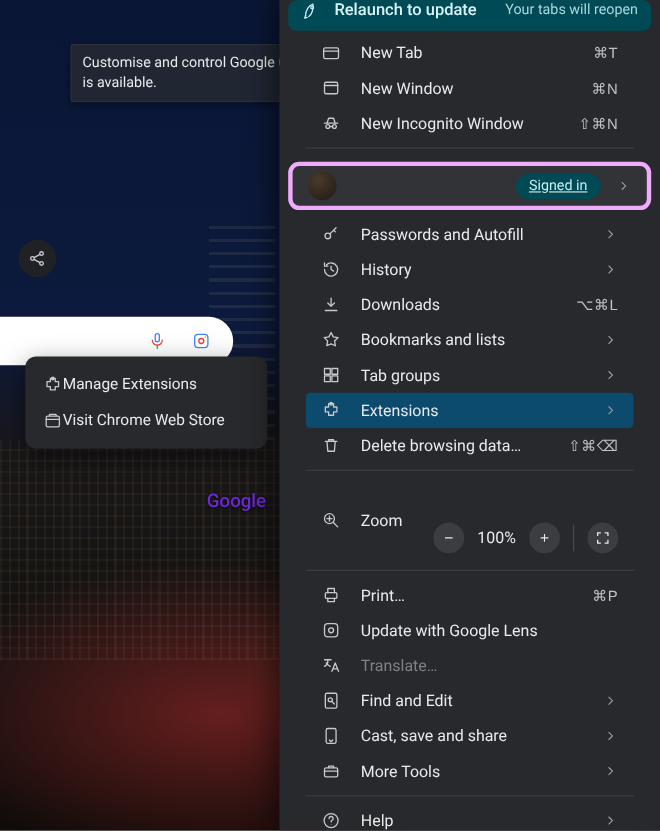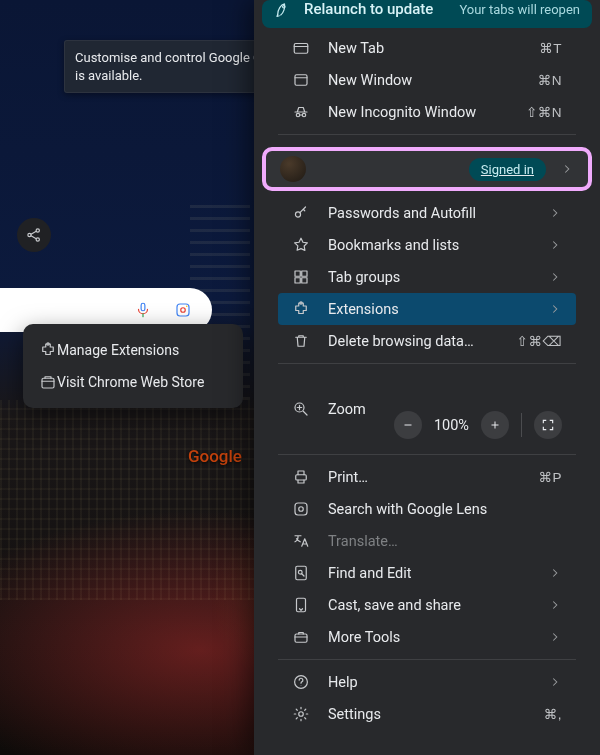--- a/index.html
+++ b/index.html
@@ -18,21 +18,21 @@
     background:
       repeating-linear-gradient(90deg, rgba(255,230,150,0.06) 0 2px, transparent 2px 8px),
       repeating-linear-gradient(0deg, rgba(255,230,150,0.05) 0 2px, transparent 2px 10px);
     opacity: 0.8;
   }
   .towers {
     position: absolute; right: 350px; top: 200px; width: 60px; height: 200px;
     background: repeating-linear-gradient(0deg, rgba(255,240,180,0.08) 0 3px, transparent 3px 12px);
   }
   .google-text {
-    position: absolute; left: 188px; top: 446px; color: #c2410c; font-size: 17px; font-weight: 500;
+    position: absolute; left: 188px; top: 446px; color: #6d28d9; font-size: 17px; font-weight: 500;
     text-shadow: 0 1px 3px rgba(0,0,0,0.7);
   }
   
   .share-circle {
     position: absolute; left: 17px; top: 218px; width: 34px; height: 34px;
     background: #202124; border-radius: 50%; display: flex; align-items: center; justify-content: center;
   }
   
   .tooltip {
     position: absolute; left: 64px; top: 40px; width: 300px;
@@ -234,20 +234,43 @@
             <circle cx="8" cy="14" r="3.4"></circle>
             <path d="M10.5 11.5L18 4M15 7l2 2"></path>
           </svg>
         </span>
     <span class="m-lbl">Passwords and Autofill</span>
     <span class="chev">
           <svg viewBox="0 0 24 24">
             <path d="M9 6l6 6-6 6"></path>
           </svg>
         </span>
+  </div>
+  <div class="menu-row">
+    <span class="ico">
+          <svg viewBox="0 0 24 24">
+            <path d="M4 12a8 8 0 1 0 2.5-5.8M4 4v4h4"></path>
+            <path d="M12 8v4l3 2"></path>
+          </svg>
+        </span>
+    <span class="m-lbl">History</span>
+    <span class="chev">
+          <svg viewBox="0 0 24 24">
+            <path d="M9 6l6 6-6 6"></path>
+          </svg>
+        </span>
+  </div>
+  <div class="menu-row">
+    <span class="ico">
+          <svg viewBox="0 0 24 24">
+            <path d="M12 4v10m0 0l-4-4m4 4l4-4M5 19h14"></path>
+          </svg>
+        </span>
+    <span class="m-lbl">Downloads</span>
+    <span class="shortcut">⌥⌘L</span>
   </div>
   <div class="menu-row">
     <span class="ico">
           <svg viewBox="0 0 24 24">
             <path d="M12 3l2.6 5.3 5.9.9-4.3 4.1 1 5.8L12 16.9 6.8 19l1-5.8L3.5 9.2l5.9-.9z"></path>
           </svg>
         </span>
     <span class="m-lbl">Bookmarks and lists</span>
     <span class="chev">
           <svg viewBox="0 0 24 24">
@@ -338,21 +361,21 @@
     <span class="m-lbl">Print…</span>
     <span class="shortcut">⌘P</span>
   </div>
   <div class="menu-row">
     <span class="ico">
           <svg viewBox="0 0 24 24">
             <rect x="4" y="4" width="16" height="16" rx="4"></rect>
             <circle cx="12" cy="12" r="3"></circle>
           </svg>
         </span>
-    <span class="m-lbl">Search with Google Lens</span>
+    <span class="m-lbl">Update with Google Lens</span>
   </div>
   <div class="menu-row disabled">
     <span class="ico">
           <svg viewBox="0 0 24 24" stroke="#7e8083">
             <path d="M4 5h8M8 5v2c0 3-2 5-4 6M6 9c1 2 3 3 5 4M13 19l4-10 4 10M14.5 16h5"></path>
           </svg>
         </span>
     <span class="m-lbl">Translate…</span>
   </div>
   <div class="menu-row">

